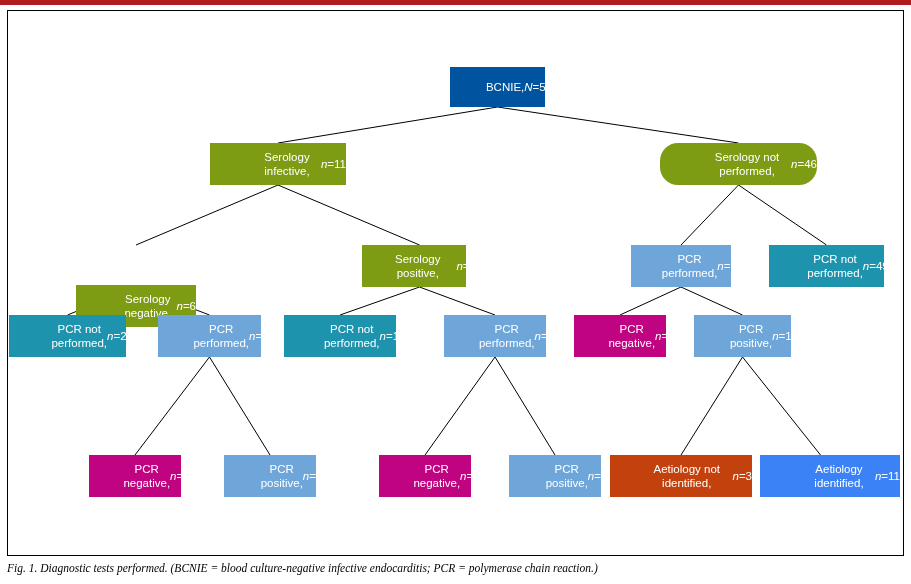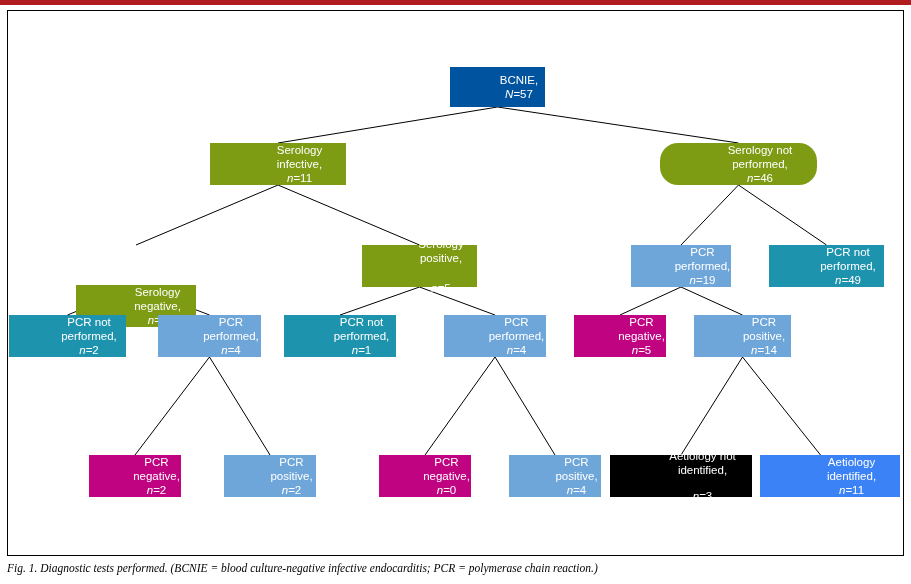--- a/index.html
+++ b/index.html
@@ -15,21 +15,21 @@
   }
   .panel {
     position:absolute; left:7px; top:10px; width:897px; height:546px;
     border:1px solid #000; background:#fff;
   }
   .connectors {
     position:absolute; left:0; top:0; width:911px; height:584px;
   }
   .node {
     position:absolute; height:42px;
-    display:flex; flex-direction:column; align-items:center; justify-content:center;
+    display:flex; flex-direction:row; align-items:center; justify-content:center;
     text-align:center; color:#fff;
     font-size:11.5px; line-height:14px; font-weight:400;padding-left:43px;
   }
   .node .n-line i { font-style:italic; }
   .caption {
     position:absolute; left:7px; top:562px; width:897px;
     font-family:"Liberation Serif", serif; font-style:italic;
     font-size:11.5px; color:#000;
   }
 </style>
@@ -73,21 +73,21 @@
 </div>
 <div class="node" style="left: 660px; top: 143px; width: 157px; background-color: rgb(125, 155, 19); border-radius: 18px;">
   <span>Serology not performed,</span>
   <span class="n-line"><i>n</i><span>=46</span></span>
 </div>
 
 <div class="node" style="left: 76px; top: 245px; width: 120px; background-color: rgb(125, 155, 19); margin-top: 40px;">
   <span>Serology negative,</span>
   <span class="n-line"><i>n</i><span>=6</span></span>
 </div>
-<div class="node" style="left: 362px; top: 245px; width: 115px; background-color: rgb(125, 155, 19); gap: 16px;">
+<div class="node" style="left: 362px; top: 245px; width: 104px; background-color: rgb(125, 155, 19); gap: 16px;">
   <span>Serology positive,</span>
   <span class="n-line"><i>n</i><span>=5</span></span>
 </div>
 <div class="node" style="left: 631px; top: 245px; width: 100px; background-color: rgb(111, 166, 217);">
   <span>PCR performed,</span>
   <span class="n-line"><i>n</i><span>=19</span></span>
 </div>
 <div class="node" style="left: 769px; top: 245px; width: 115px; background-color: rgb(30, 147, 173);">
   <span>PCR not performed,</span>
   <span class="n-line"><i>n</i><span>=49</span></span>
@@ -127,21 +127,21 @@
   <span class="n-line"><i>n</i><span>=2</span></span>
 </div>
 <div class="node" style="left: 379px; top: 455px; width: 92px; background-color: rgb(192, 3, 129);">
   <span>PCR negative,</span>
   <span class="n-line"><i>n</i><span>=0</span></span>
 </div>
 <div class="node" style="left: 509px; top: 455px; width: 92px; background-color: rgb(111, 166, 217);">
   <span>PCR positive,</span>
   <span class="n-line"><i>n</i><span>=4</span></span>
 </div>
-<div class="node" style="left: 610px; top: 455px; width: 142px; background-color: #000000; gap: 12px;">
+<div class="node" style="left: 610px; top: 455px; width: 142px; background-color: #c2410c; gap: 12px;">
   <span>Aetiology not identified,</span>
   <span class="n-line"><i>n</i><span>=3</span></span>
 </div>
 <div class="node" style="left: 760px; top: 455px; width: 140px; background-color: #3b82f6;">
   <span>Aetiology identified,</span>
   <span class="n-line"><i>n</i><span>=11</span></span>
 </div>
 
 <div class="caption">Fig. 1. Diagnostic tests performed. (BCNIE = blood culture-negative infective endocarditis; PCR = polymerase chain reaction.)</div>
 

